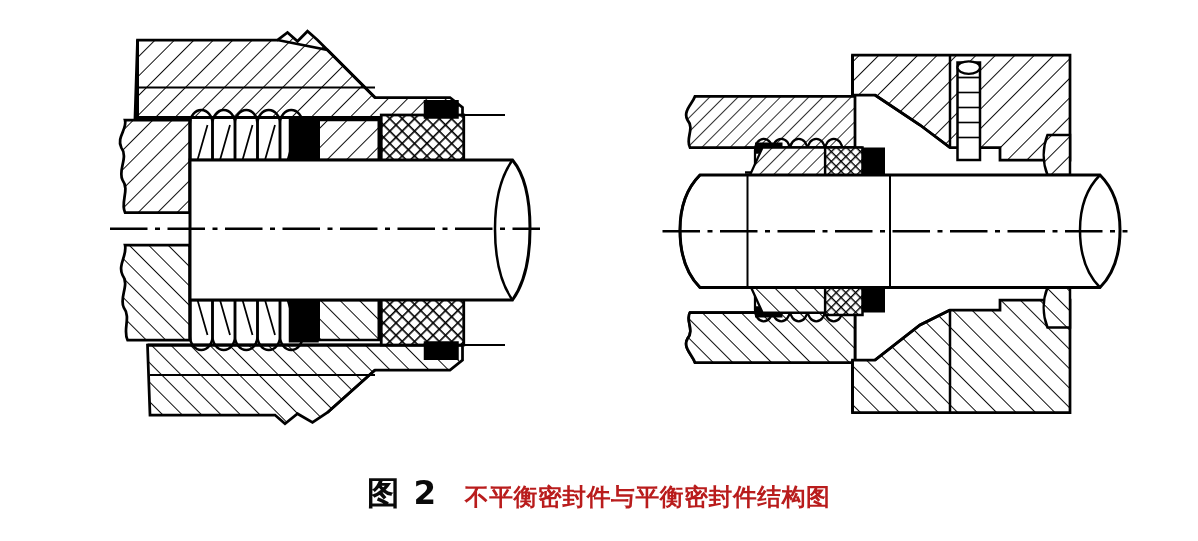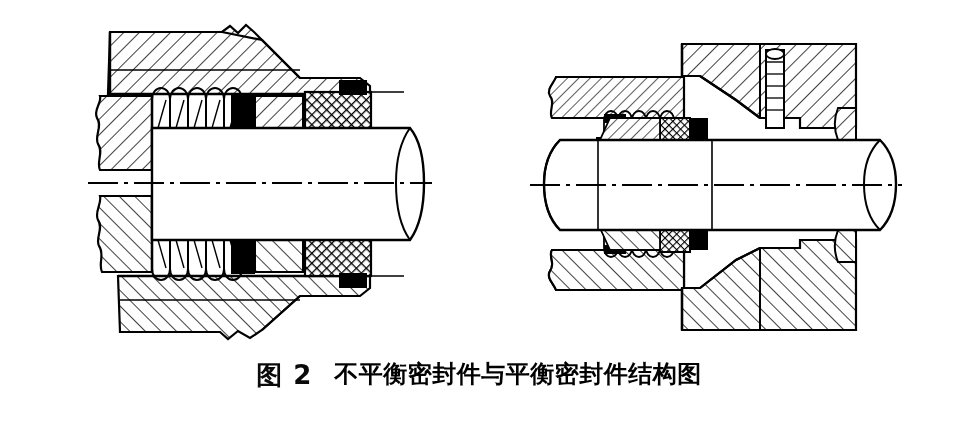--- a/index.html
+++ b/index.html
@@ -28,30 +28,30 @@
     height: 433px;
     display: block;
   }
   #caption-bar {
     position: absolute;
     left: 0;
     top: 362px;
     width: 958px;
     height: 46px;
     display: flex;
-    align-items: flex-start;
+    align-items: flex-end;
     justify-content: center;
     gap: 22px;
     white-space: pre;
   }
   .caption-text {
     font-family: Liberation Sans, sans-serif;
-    font-size: 24px;
+    font-size: 19px;
     font-weight: 600;
-    color: #000000;
+    color: #b91c1c;
     letter-spacing: 0.5px;
     line-height: 1;
   }
   .caption-label {
     font-family: "DejaVu Sans", "Liberation Sans", sans-serif;
     font-size: 26px;
     font-weight: 600;
     color: #0a0a0a;
     letter-spacing: 1px;
     line-height: 1;

